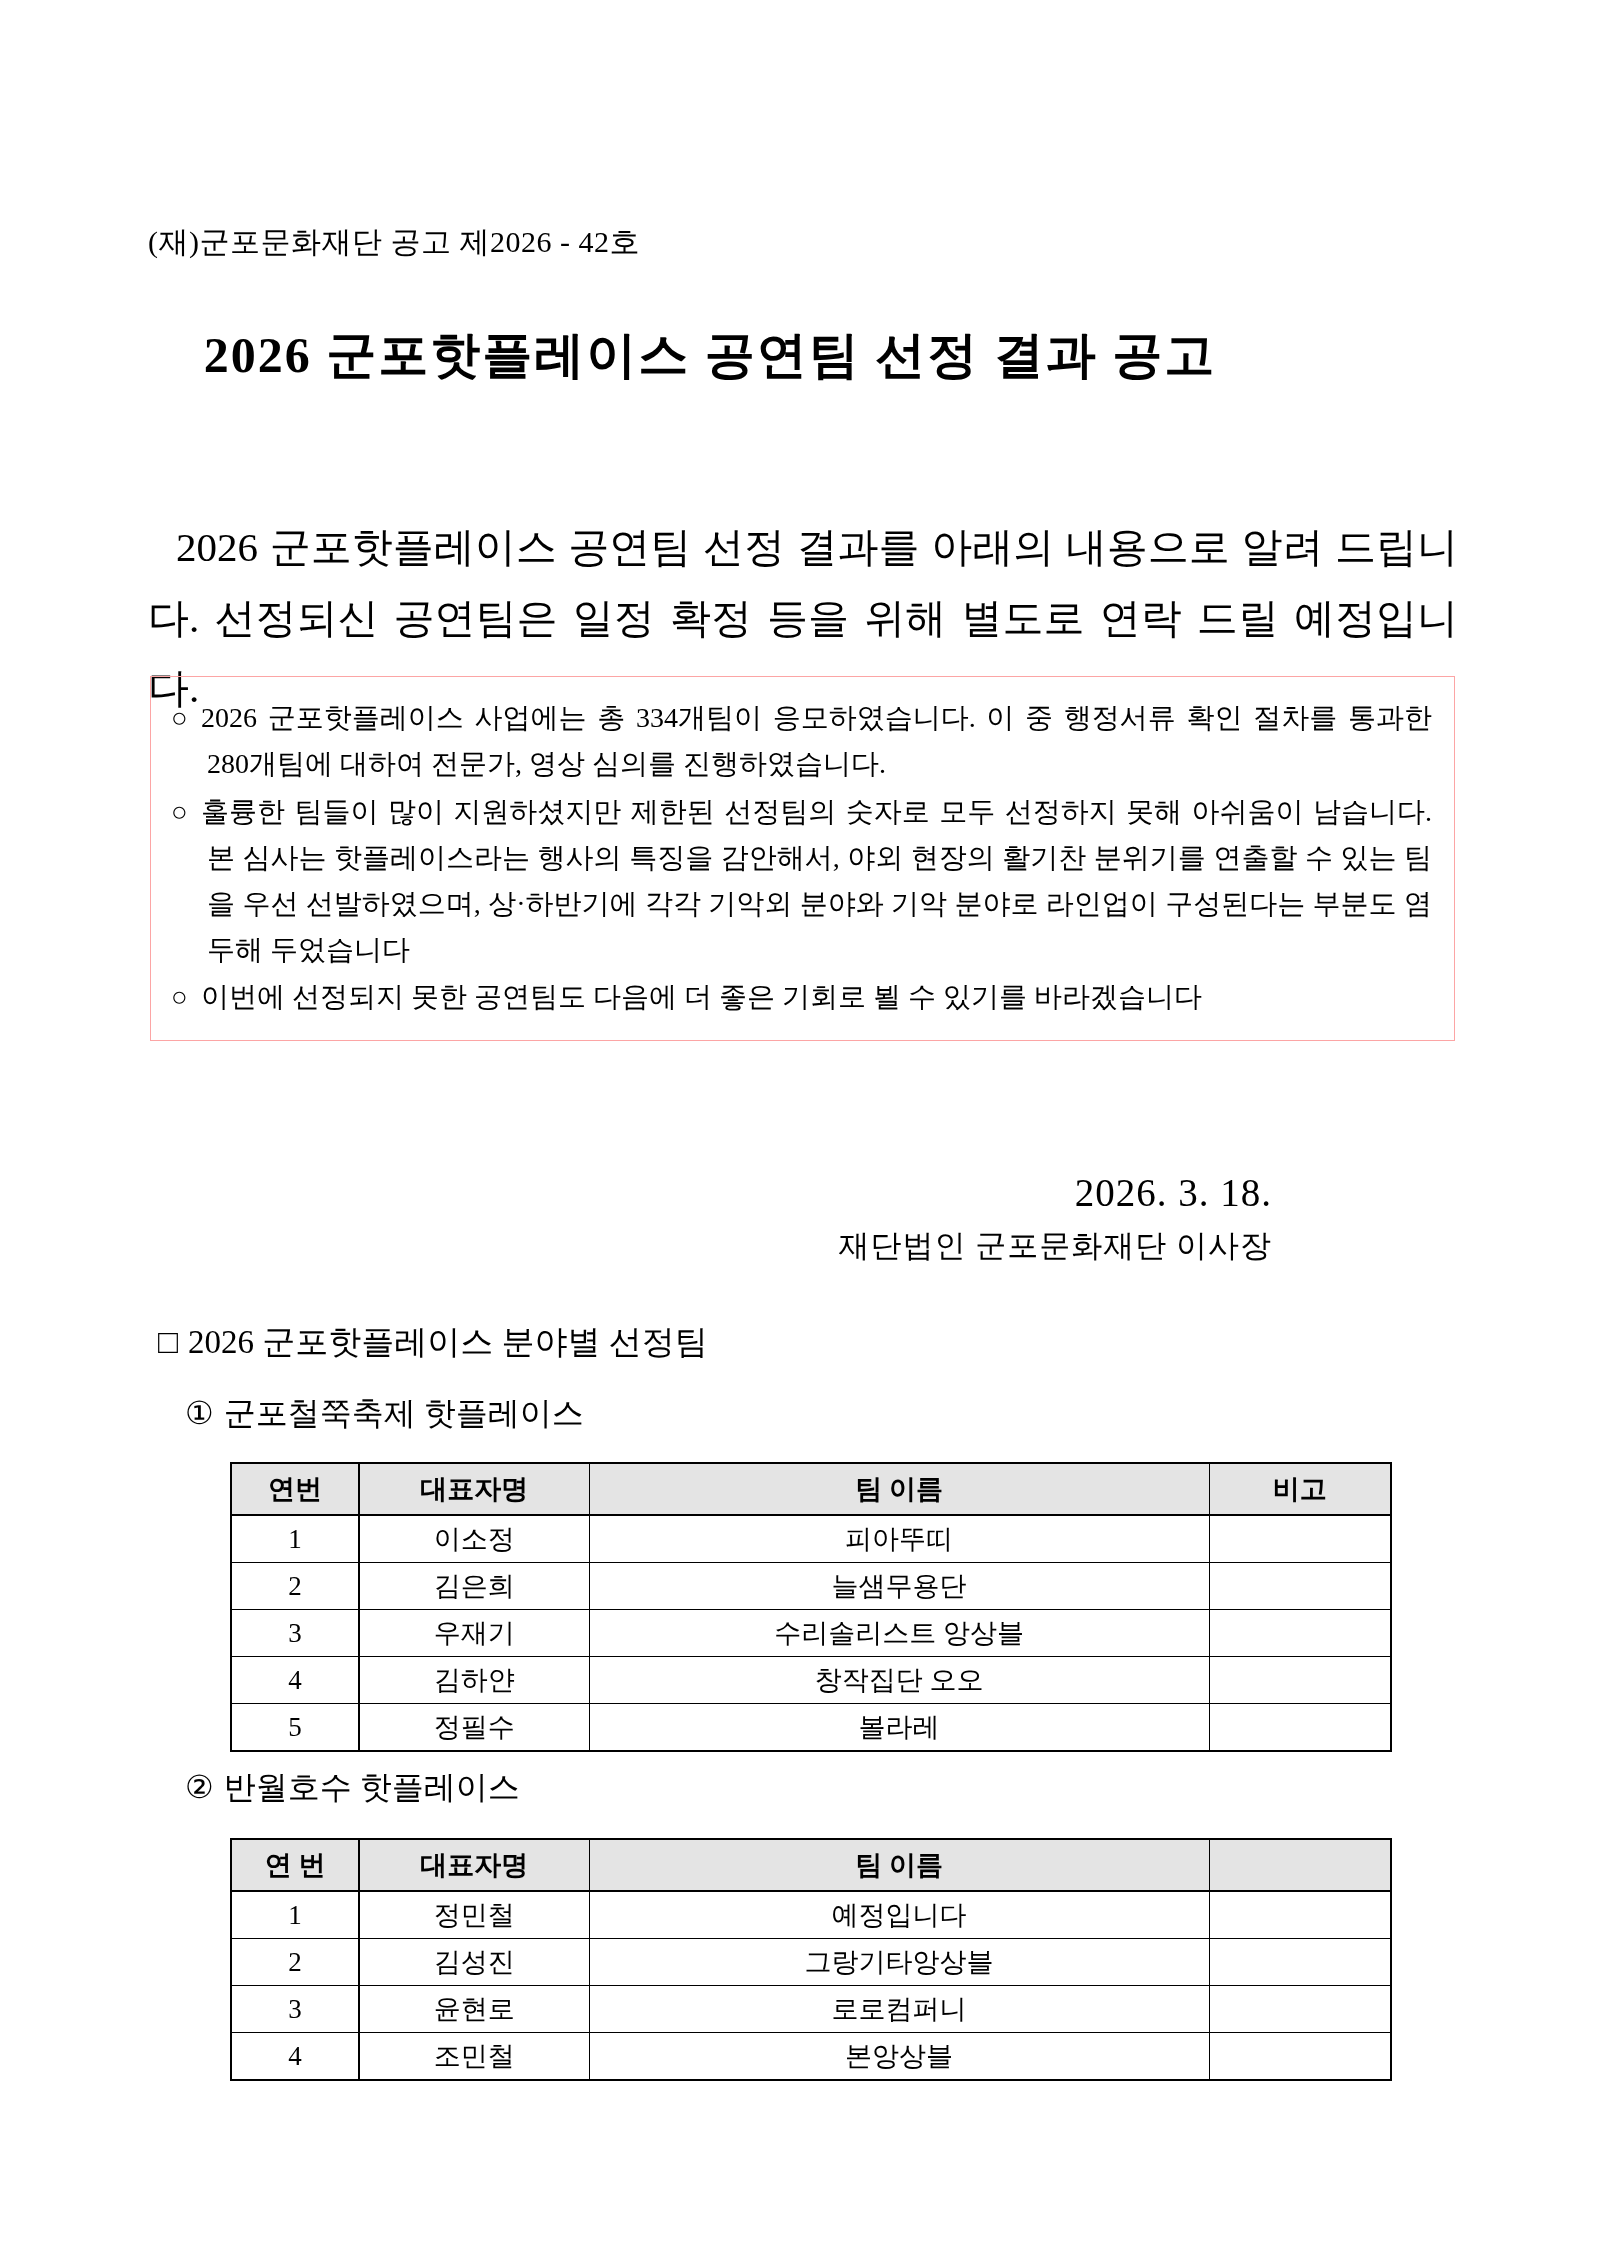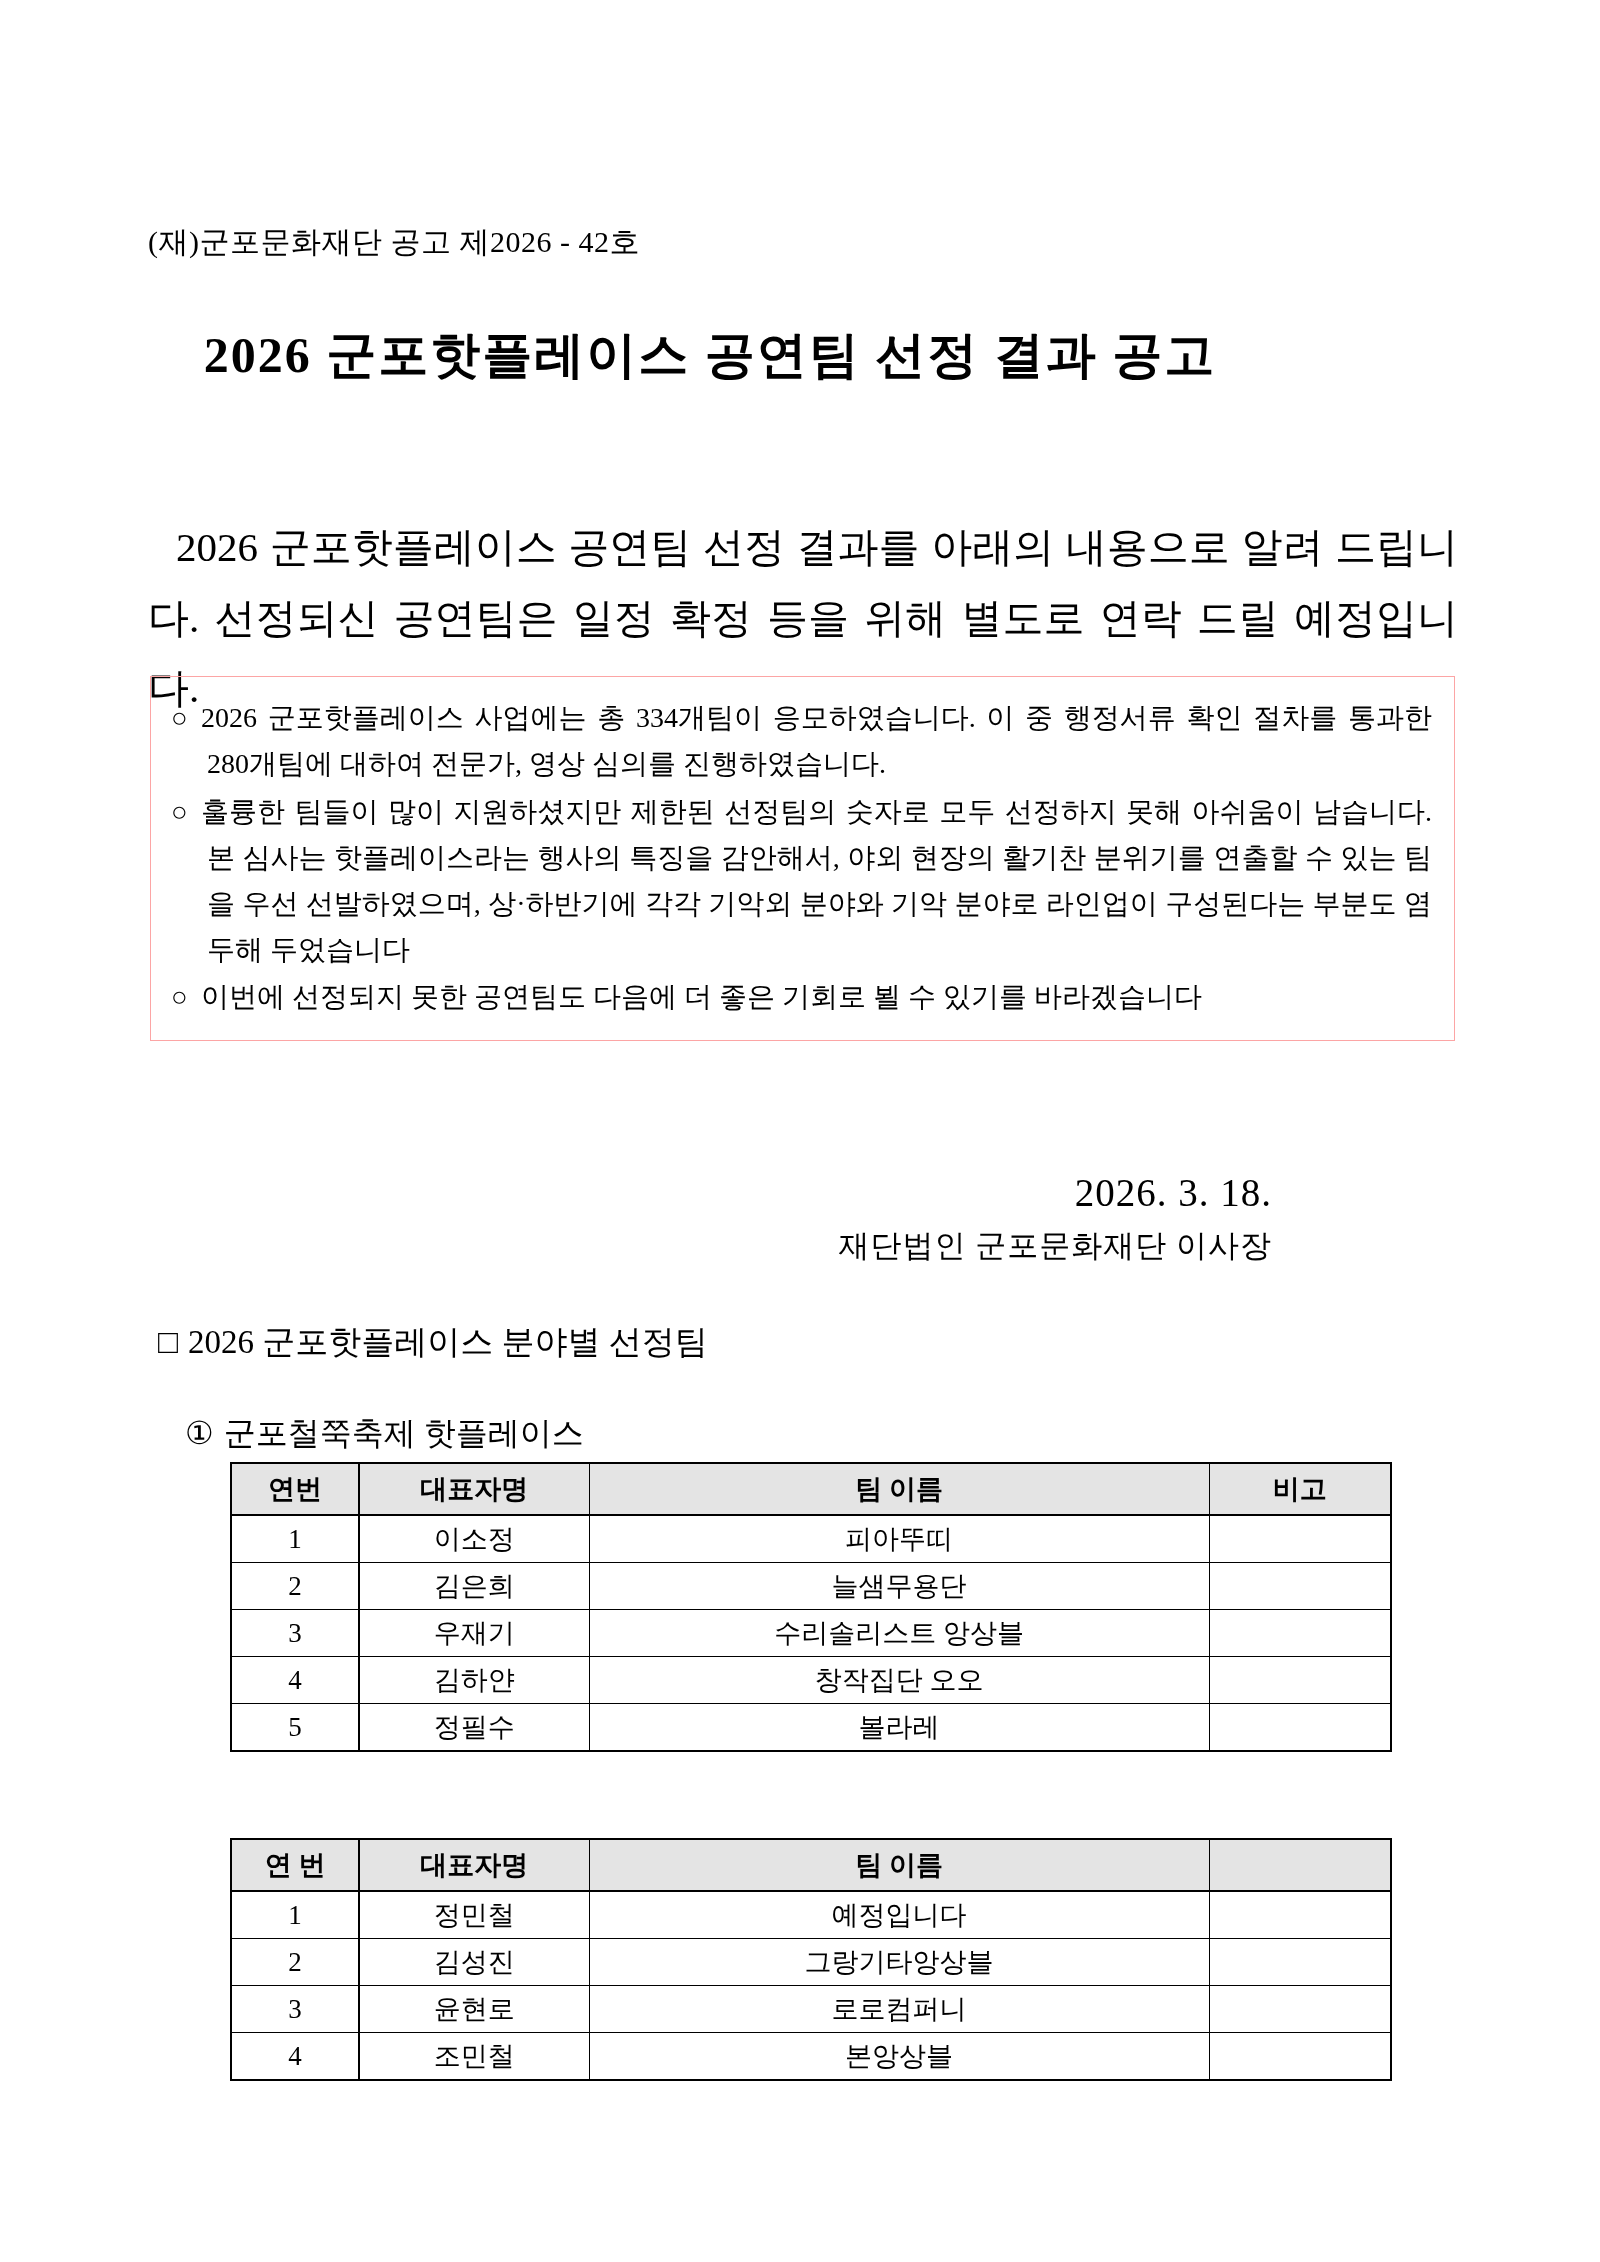--- a/index.html
+++ b/index.html
@@ -150,21 +150,21 @@
   table.result-table thead tr th {
     border-top: 2px solid #000;
     border-bottom: 2px solid #000;
   }
   table.result-table tbody tr:last-child td {
     border-bottom: 2px solid #000;
   }
   #table-chulchuk { top: 1462px; }
   #table-banwol { top: 1838px; }
   .heading-1 { top: 1320px; }
-  .heading-2 { top: 1392px; margin-top: 20px; }
+  .heading-2 { top: 1392px; }
   .heading-3 { top: 1766px; }
 </style>
 </head>
 <body>
 
 <div class="page">
 
   <div class="doc-number">(재)군포문화재단 공고 제2026 - 42호</div>
 
   <div class="doc-title">2026 군포핫플레이스 공연팀 선정 결과 공고</div>
@@ -237,20 +237,23 @@
       </tr>
       <tr>
         <td class="cell-no">5</td>
         <td>정필수</td>
         <td>볼라레</td>
         <td></td>
       </tr>
     </tbody>
   </table>
 
+  <div class="sub-heading heading-3">
+    <span class="circ">②</span><span>반월호수 핫플레이스</span>
+  </div>
 
   <table class="result-table" id="table-banwol">
     <colgroup>
       <col class="c-no">
         <col class="c-rep">
         <col class="c-team">
         <col class="c-note">
     </colgroup>
     <thead>
       <tr>

